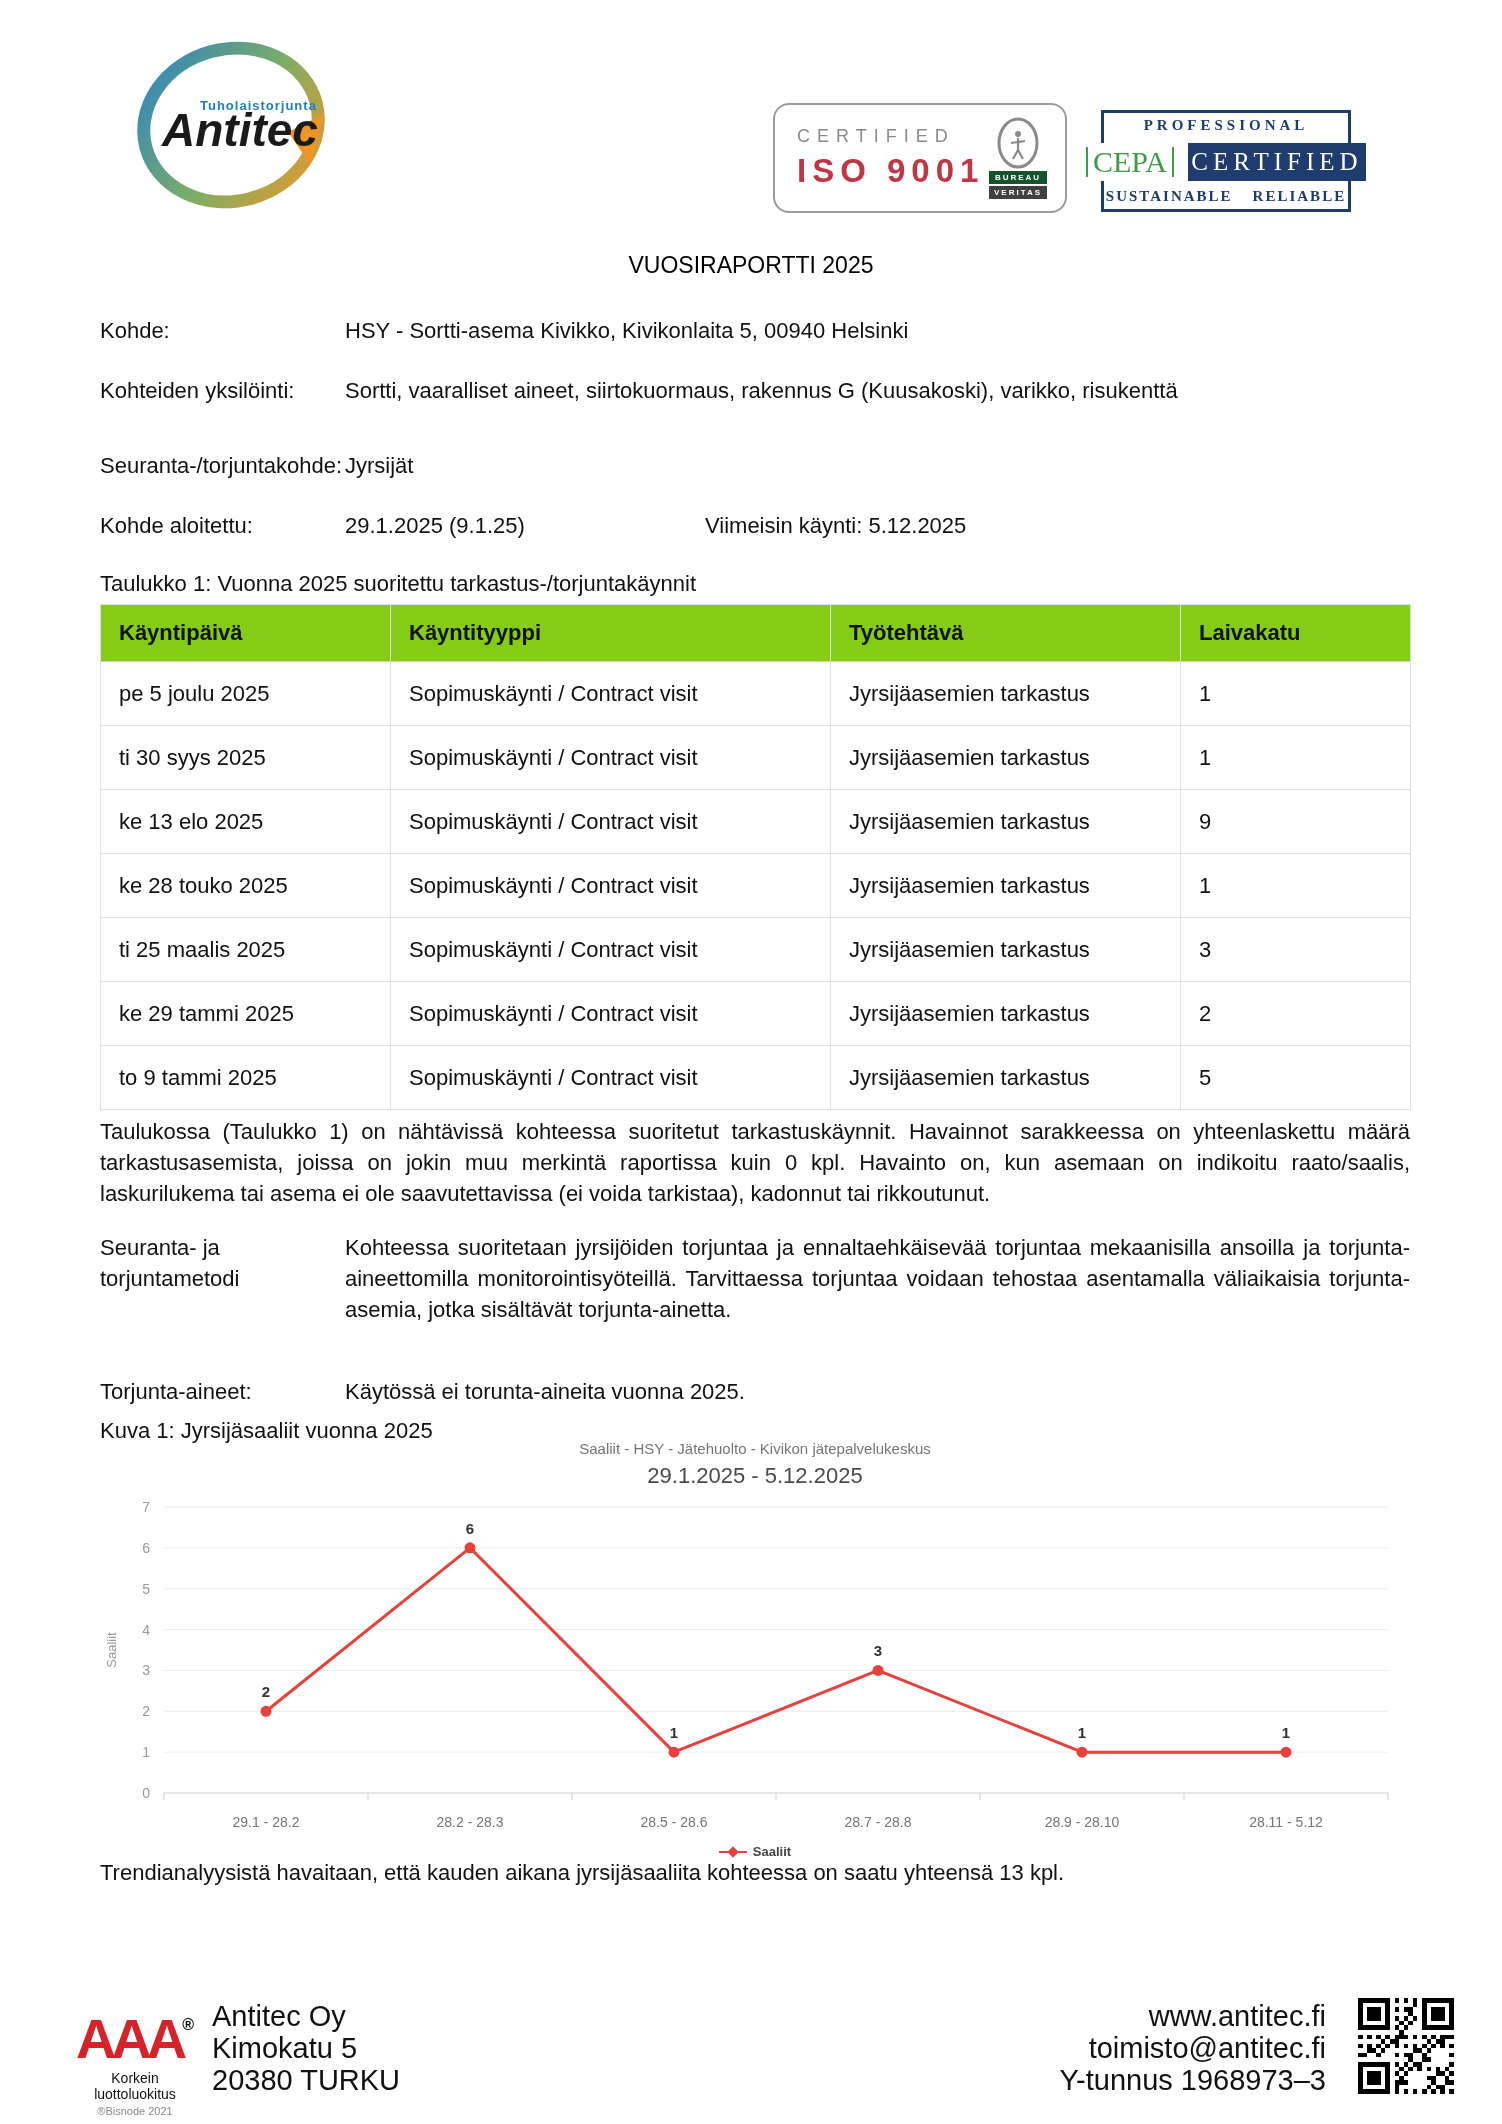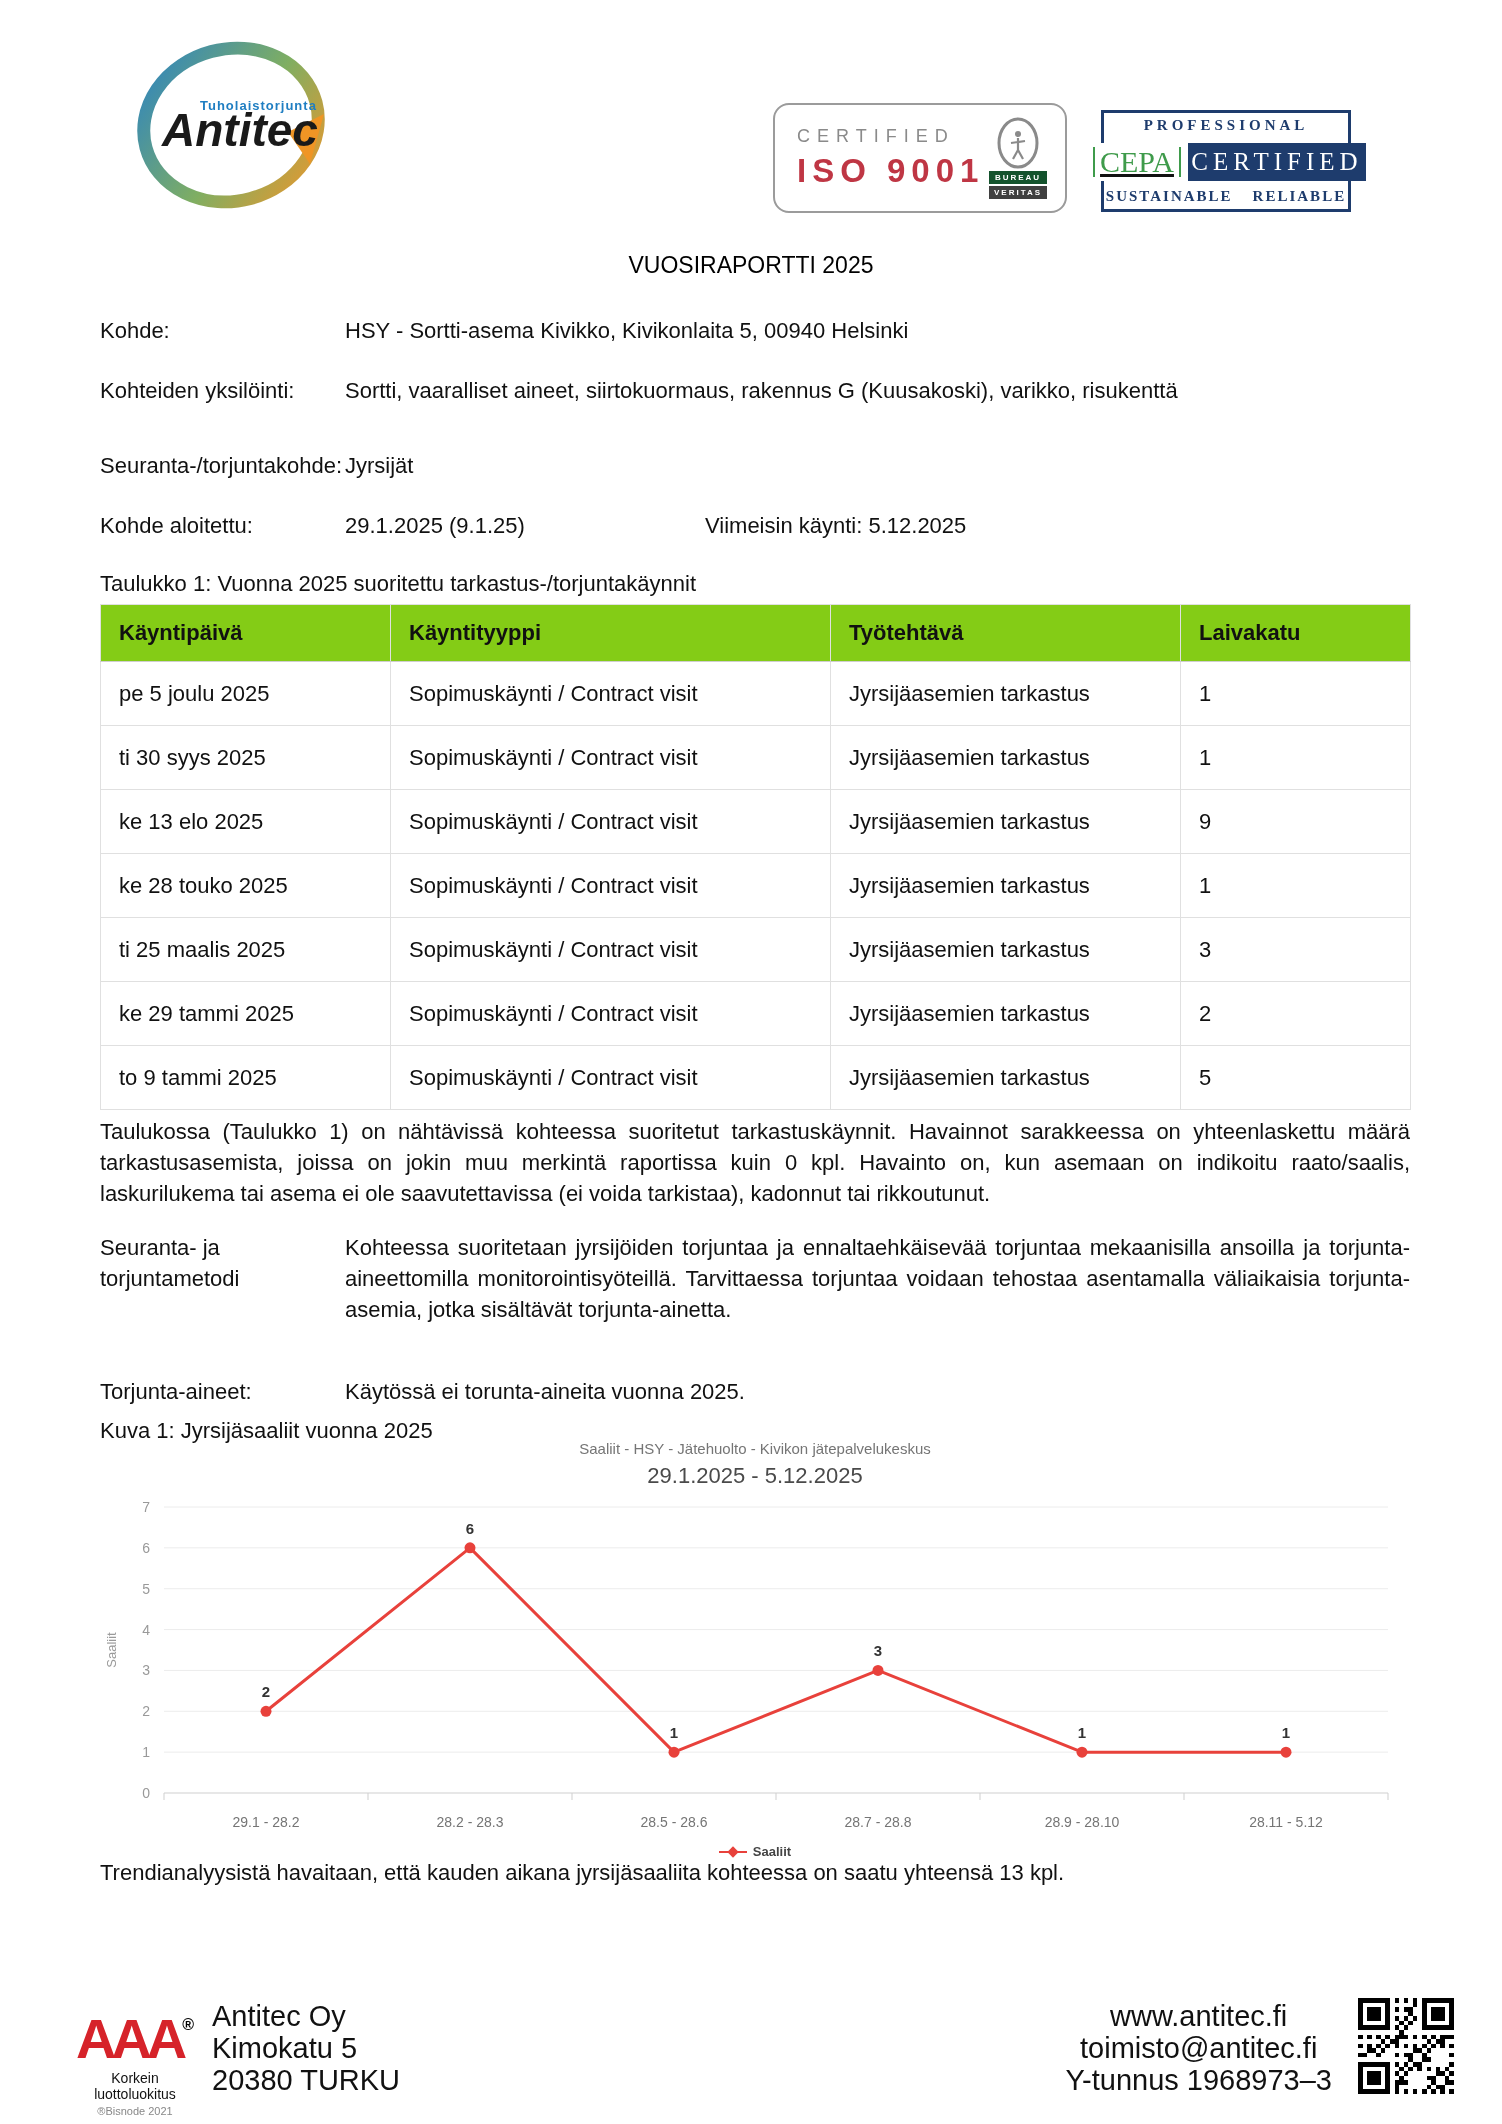--- a/index.html
+++ b/index.html
@@ -18,21 +18,21 @@
   .iso-standard{font-size:33px;letter-spacing:6px;color:#bf3644;font-weight:bold;margin-top:5px;}
   .iso-right{margin-left:auto;display:flex;flex-direction:column;align-items:center;}
   .bv-box{width:58px;text-align:center;color:#fff;font-size:8px;font-weight:bold;letter-spacing:2px;padding:2px 0;box-sizing:border-box;}
   .bv-gray{background:#14532d;margin-top:2px;}
   .bv-red{background:#404040;margin-top:2px;}
   .cepa-badge{position:absolute;left:1086px;top:110px;width:280px;height:102px;}
   .cepa-frame{position:absolute;left:15px;right:15px;top:0;bottom:0;border:3px solid #1e3c6d;box-sizing:border-box;}
   .cepa-top{position:absolute;top:7px;left:0;right:0;text-align:center;
     font-family:"Liberation Serif","DejaVu Serif",serif;font-weight:bold;color:#1e3c6d;font-size:15px;letter-spacing:4px;}
   .cepa-band{position:absolute;left:0;right:0;top:33px;height:38px;display:flex;z-index:2;}
-  .cepa-white{width:102px;background:#fff;display:flex;align-items:center;justify-content:center;text-decoration:underline;}
+  .cepa-white{width:102px;background:#fff;display:flex;align-items:center;}
   .cepa-word{font-family:"Liberation Serif","DejaVu Serif",serif;color:#3f9b4b;font-size:30px;line-height:1;
     border-left:2px solid #3f9b4b;border-right:2px solid #3f9b4b;padding:0 5px;}
   .cepa-navy{flex:1;background:#1e3c6d;color:#fff;display:flex;align-items:center;justify-content:center;
     font-family:"Liberation Serif","DejaVu Serif",serif;font-size:25px;letter-spacing:5px;}
   .cepa-bottom{position:absolute;bottom:7px;left:0;right:0;display:flex;justify-content:center;gap:20px;
     font-family:"Liberation Serif","DejaVu Serif",serif;font-weight:bold;color:#1e3c6d;font-size:15px;letter-spacing:2px;}
   
   .doc-title{position:absolute;top:252px;left:0;width:100%;text-align:center;font-size:23px;color:#000;}
   .content{position:absolute;left:100px;width:1310px;top:0;height:100%;}
   .frow{position:absolute;left:0;width:1310px;display:flex;font-size:22px;line-height:28px;}
@@ -60,21 +60,21 @@
   .trend{position:absolute;left:0;top:1860px;width:1310px;font-size:22px;}
   
   .aaa{position:absolute;left:75px;top:1996px;width:120px;text-align:center;}
   .aaa-text{font-size:56px;font-weight:800;color:#d6232a;letter-spacing:-5px;line-height:58px;}
   .aaa-reg{font-size:16px;color:#000;vertical-align:28px;letter-spacing:0;}
   .aaa-sub1{font-size:14px;color:#111;margin-top:2px;}
   .aaa-sub2{font-size:11px;color:#888;margin-top:3px;}
   .addr{position:absolute;top:2000px;font-size:29px;line-height:32px;}
   .addr-company{left:212px;}
   .addr-partner{left:0;right:0;text-align:center;}
-  .addr-contact{right:170px;text-align:center;}
+  .addr-contact{right:176px;text-align:right;}
   .qr{position:absolute;left:1358px;top:1998px;width:96px;height:96px;}
 </style>
 </head>
 <body>
 
 <div class="page">
 
   <div class="logo-wrap">
     <svg width="240" height="180" viewBox="0 0 240 180">
       <defs>

